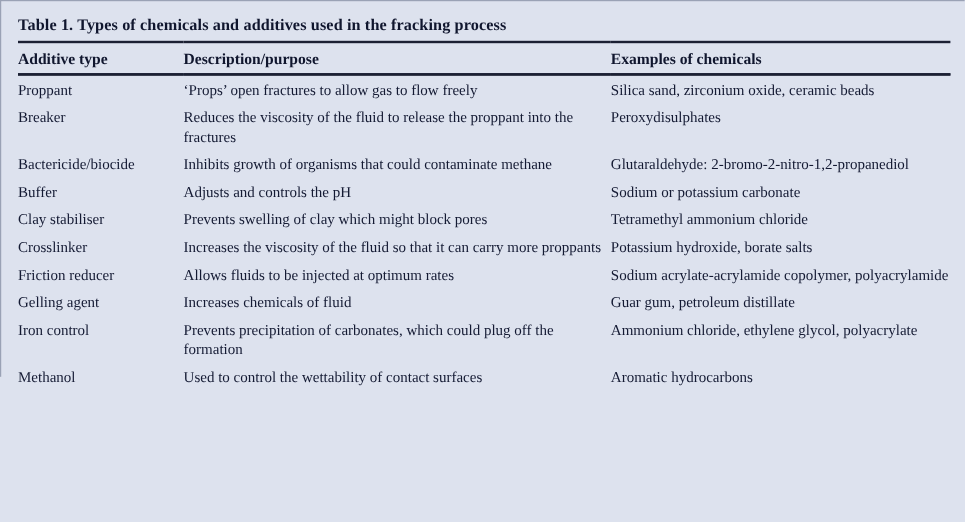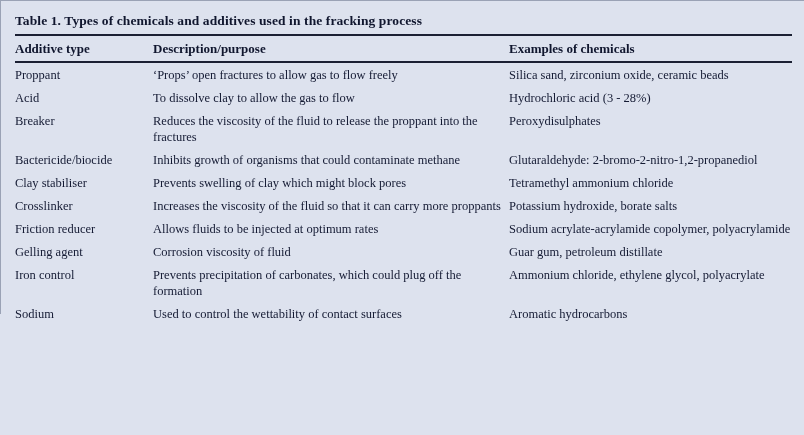--- a/index.html
+++ b/index.html
@@ -72,59 +72,59 @@
         <th>Examples of chemicals</th>
       </tr>
     </thead>
     <tbody>
       <tr>
         <td>Proppant</td>
         <td>‘Props’ open fractures to allow gas to flow freely</td>
         <td class="examples">Silica sand, zirconium oxide, ceramic beads</td>
       </tr>
       <tr>
-        <td>Acid</td>
-        <td>To dissolve clay to allow the gas to flow</td>
-        <td class="examples">Hydrochloric acid (3 - 28%)</td>
-      </tr>
-      <tr>
         <td>Breaker</td>
         <td>Reduces the viscosity of the fluid to release the proppant into the fractures</td>
         <td class="examples">Peroxydisulphates</td>
       </tr>
       <tr>
         <td>Bactericide/biocide</td>
         <td>Inhibits growth of organisms that could contaminate methane</td>
         <td class="examples">Glutaraldehyde: 2-bromo-2-nitro-1,2-propanediol</td>
+      </tr>
+      <tr>
+        <td>Buffer</td>
+        <td>Adjusts and controls the pH</td>
+        <td class="examples">Sodium or potassium carbonate</td>
       </tr>
       <tr>
         <td>Clay stabiliser</td>
         <td>Prevents swelling of clay which might block pores</td>
         <td class="examples">Tetramethyl ammonium chloride</td>
       </tr>
       <tr>
         <td>Crosslinker</td>
         <td>Increases the viscosity of the fluid so that it can carry more proppants</td>
         <td class="examples">Potassium hydroxide, borate salts</td>
       </tr>
       <tr>
         <td>Friction reducer</td>
         <td>Allows fluids to be injected at optimum rates</td>
         <td class="examples">Sodium acrylate-acrylamide copolymer, polyacrylamide</td>
       </tr>
       <tr>
         <td>Gelling agent</td>
-        <td>Corrosion viscosity of fluid</td>
+        <td>Increases chemicals of fluid</td>
         <td class="examples">Guar gum, petroleum distillate</td>
       </tr>
       <tr>
         <td>Iron control</td>
         <td>Prevents precipitation of carbonates, which could plug off the formation</td>
         <td class="examples">Ammonium chloride, ethylene glycol, polyacrylate</td>
       </tr>
       <tr>
-        <td>Sodium</td>
+        <td>Methanol</td>
         <td>Used to control the wettability of contact surfaces</td>
         <td class="examples">Aromatic hydrocarbons</td>
       </tr>
     </tbody>
   </table>
 </div>
 
 </body></html>

